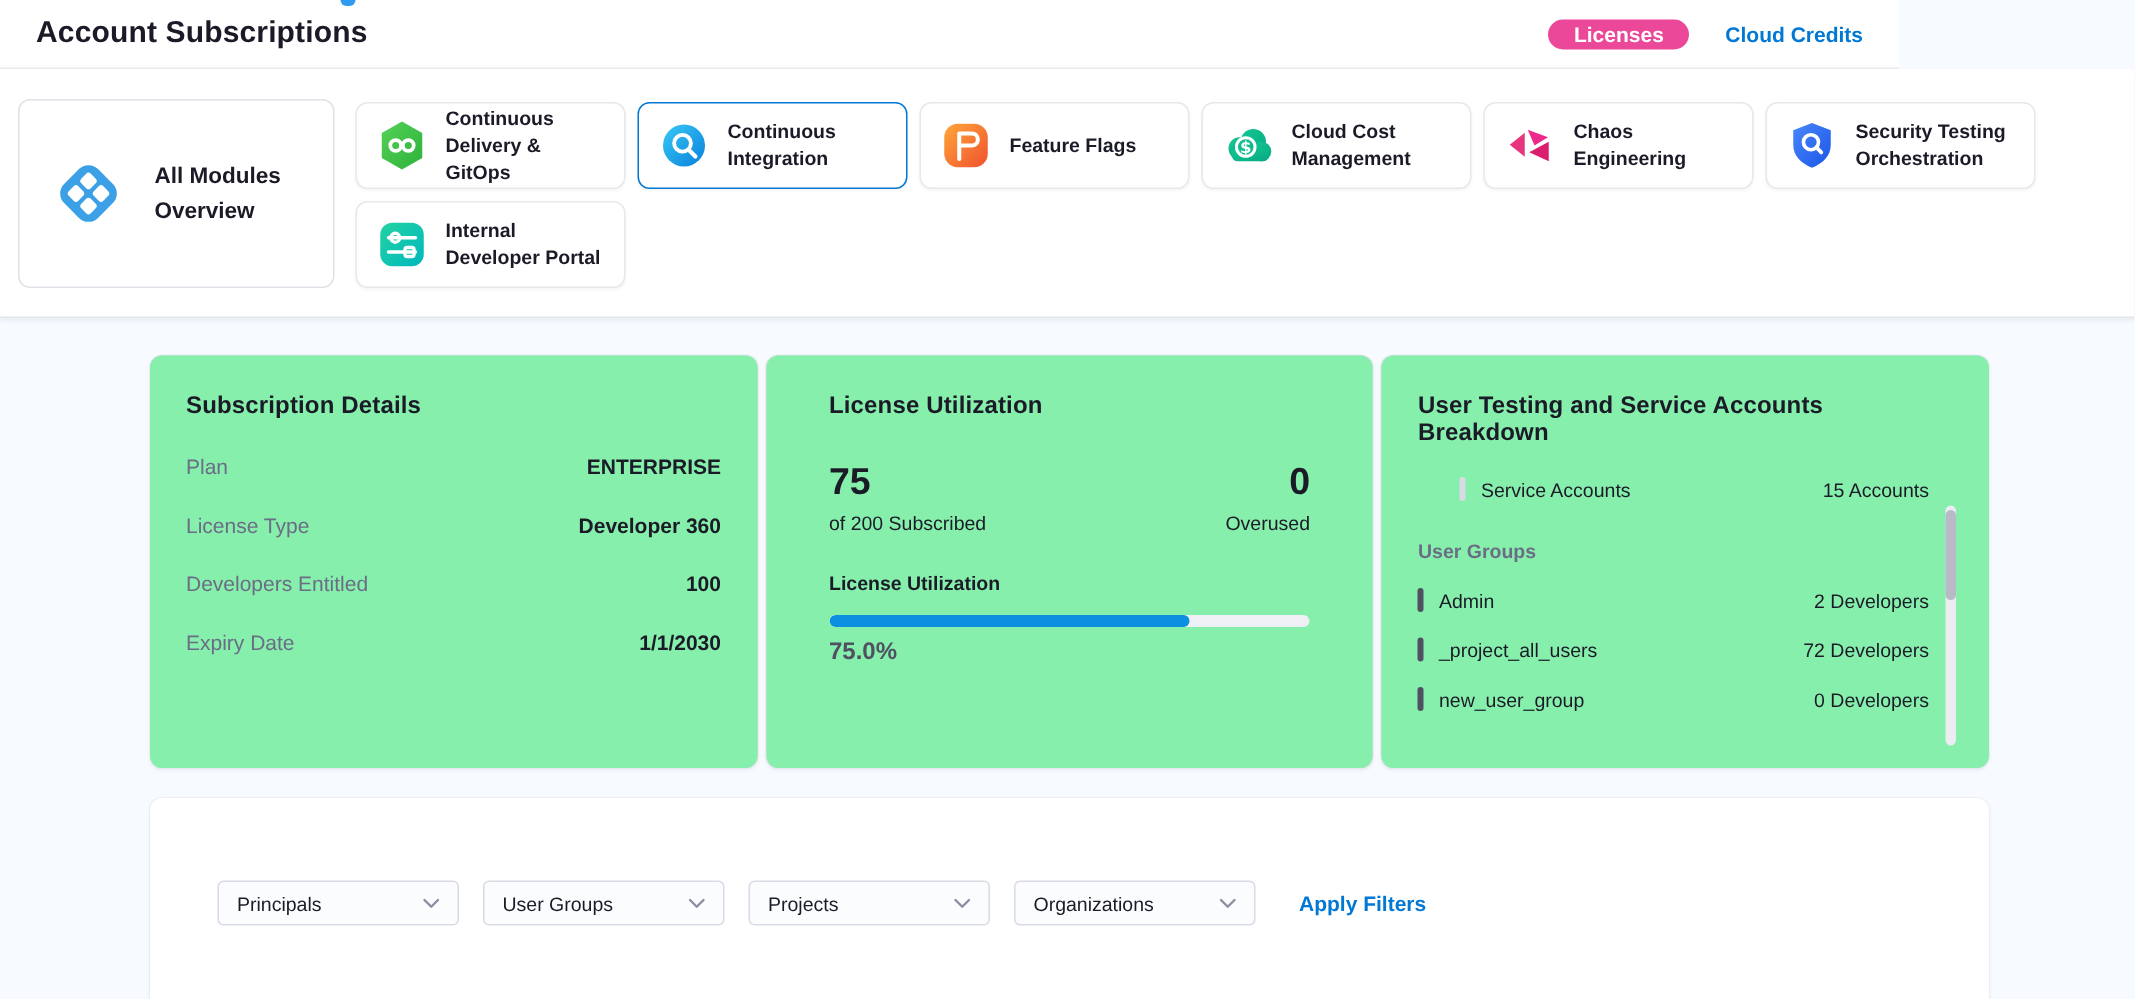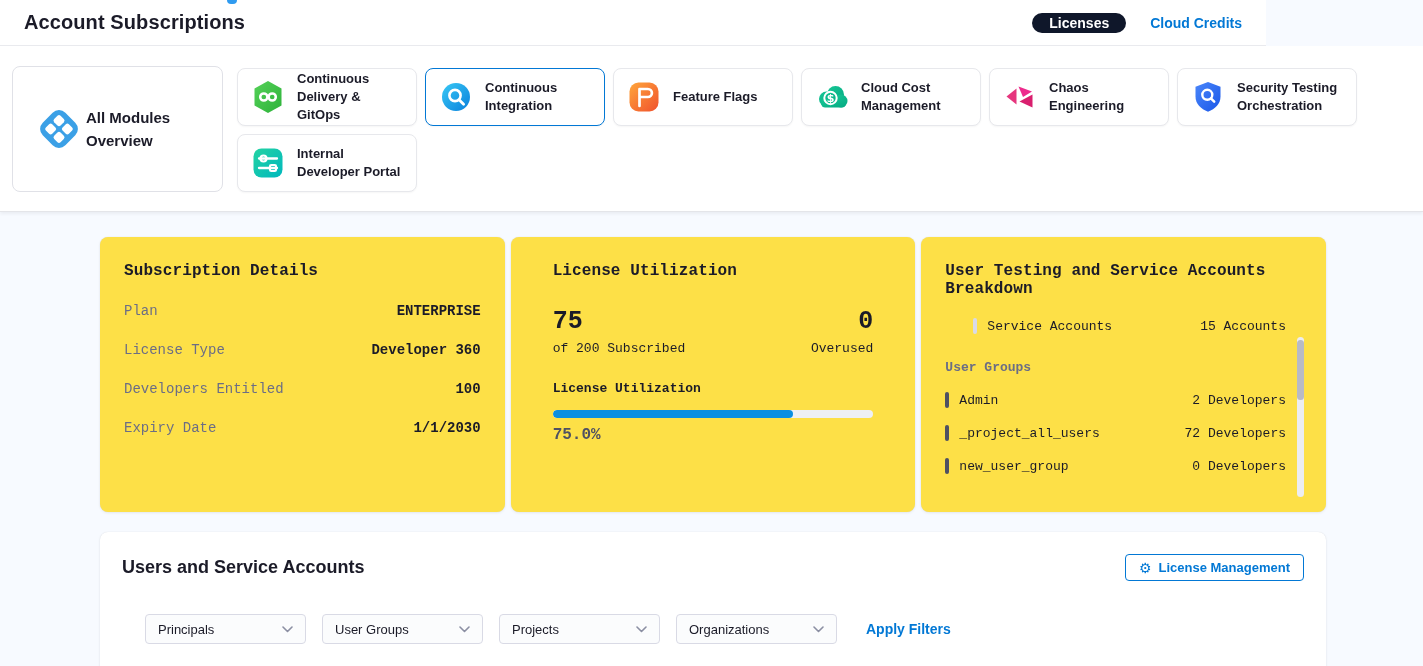--- a/index.html
+++ b/index.html
@@ -12,58 +12,58 @@
   .header {
     position:absolute; top:0; left:0; width:1266px; height:46px;
     background:#fff; border-bottom:1px solid #E9EAEE;
     display:flex; align-items:center; padding:0 24px;
   }
   .page-title { font-size:20px; font-weight:700; letter-spacing:.1px; }
   .clipped-dot { position:absolute; left:227px; top:0; width:10px; height:4px;
     background:#2F9BF0; border-radius:0 0 4px 4px; }
   .header-right { margin-left:auto; display:flex; align-items:center; gap:24px; }
   .pill-btn {
-    background:#0f172a; color:#fff; font-size:14px; font-weight:700;
+    background:#ec4899; color:#fff; font-size:14px; font-weight:700;
     border:none; border-radius:999px; padding:2px 17px; cursor:pointer;
   }
   .link-btn { color:#0278D5; font-size:14px; font-weight:700; cursor:pointer; }
 
   
   .modules-band {
     position:absolute; top:46px; left:0; width:1423px; height:166px;
     background:#fff; border-bottom:1px solid #E4E5E9;
     box-shadow:0 2px 3px rgba(31,41,55,.06);
   }
   .overview-card {
     position:absolute; left:12px; top:20px; width:211px; height:126px;
     background:#fff; border:1px solid #E0E1E7; border-radius:8px;
-    display:flex; align-items:center; padding-left:22px; gap:3px; cursor:pointer;
+    display:flex; align-items:center; padding-left:22px; gap:20px; cursor:pointer;
   }
   .overview-label { font-size:15px; font-weight:700; line-height:1.55; width:96px; }
   .module-grid {
     position:absolute; left:237px; top:22px; width:1122px;
     display:flex; flex-wrap:wrap; gap:8px;
   }
   .module-card {
     width:180px; height:58px; background:#fff; border:1px solid #E7E8EC;
     border-radius:8px; box-shadow:0 1px 2px rgba(0,0,0,.04);
     display:flex; align-items:center; padding:0 10px 0 12px; gap:11px; cursor:pointer;
   }
   .module-card.selected { border:1.5px solid #0278D5; }
   .module-label { font-size:13px; font-weight:600; line-height:1.38; color:#1B1B28; }
 
   
   .cards-row {
     position:absolute; left:100px; top:237px; width:1226px;
     display:grid; grid-template-columns:1fr 1fr 1fr; gap:6px;
   }
   .card {
-    background:#fde047; border-radius:8px; height:275px;
+    background:#86efac; border-radius:8px; height:275px;
     box-shadow:0 1px 3px rgba(16,24,40,.07), 0 0 1px rgba(16,24,40,.12);
-    padding:25px 24px; position:relative;font-family:Liberation Mono, monospace;
+    padding:25px 24px; position:relative;
   }
   .card-title { font-size:16px; font-weight:700; letter-spacing:.1px; }
 
   
   .sub-row { display:flex; justify-content:space-between; align-items:center; margin-top:23px; }
   .sub-label { font-size:14px; color:#6B6D85; }
   .sub-value { font-size:14px; font-weight:700; color:#1B1B28; }
 
   
   .card.utilization { padding:25px 42px; }
@@ -312,27 +312,20 @@
         <span class="bd-value">0 Developers</span>
       </div>
     </div>
     <div class="bd-scrollbar">
       <div class="bd-thumb"></div>
     </div>
   </div>
 </div>
 
 <div class="bottom-card">
-  <div class="bottom-head">
-    <div class="bottom-title">Users and Service Accounts</div>
-    <button class="lm-btn">
-      <span class="gear-glyph">⚙</span>
-      <span>License Management</span>
-    </button>
-  </div>
   <div class="filters-row">
     <div class="dropdown">
       <span>Principals</span>
       <svg width="11" height="7" viewBox="0 0 11 7">
         <polyline points="1,1 5.5,5.5 10,1" fill="none" stroke="#8B8FA3" stroke-width="1.6" stroke-linecap="round" stroke-linejoin="round"></polyline>
       </svg>
     </div>
     <div class="dropdown">
       <span>User Groups</span>
       <svg width="11" height="7" viewBox="0 0 11 7">

